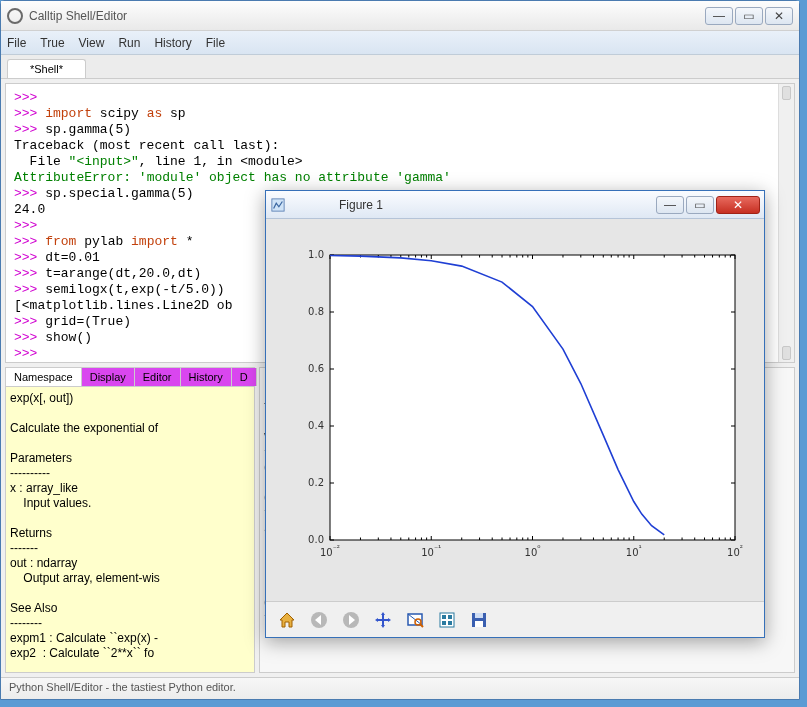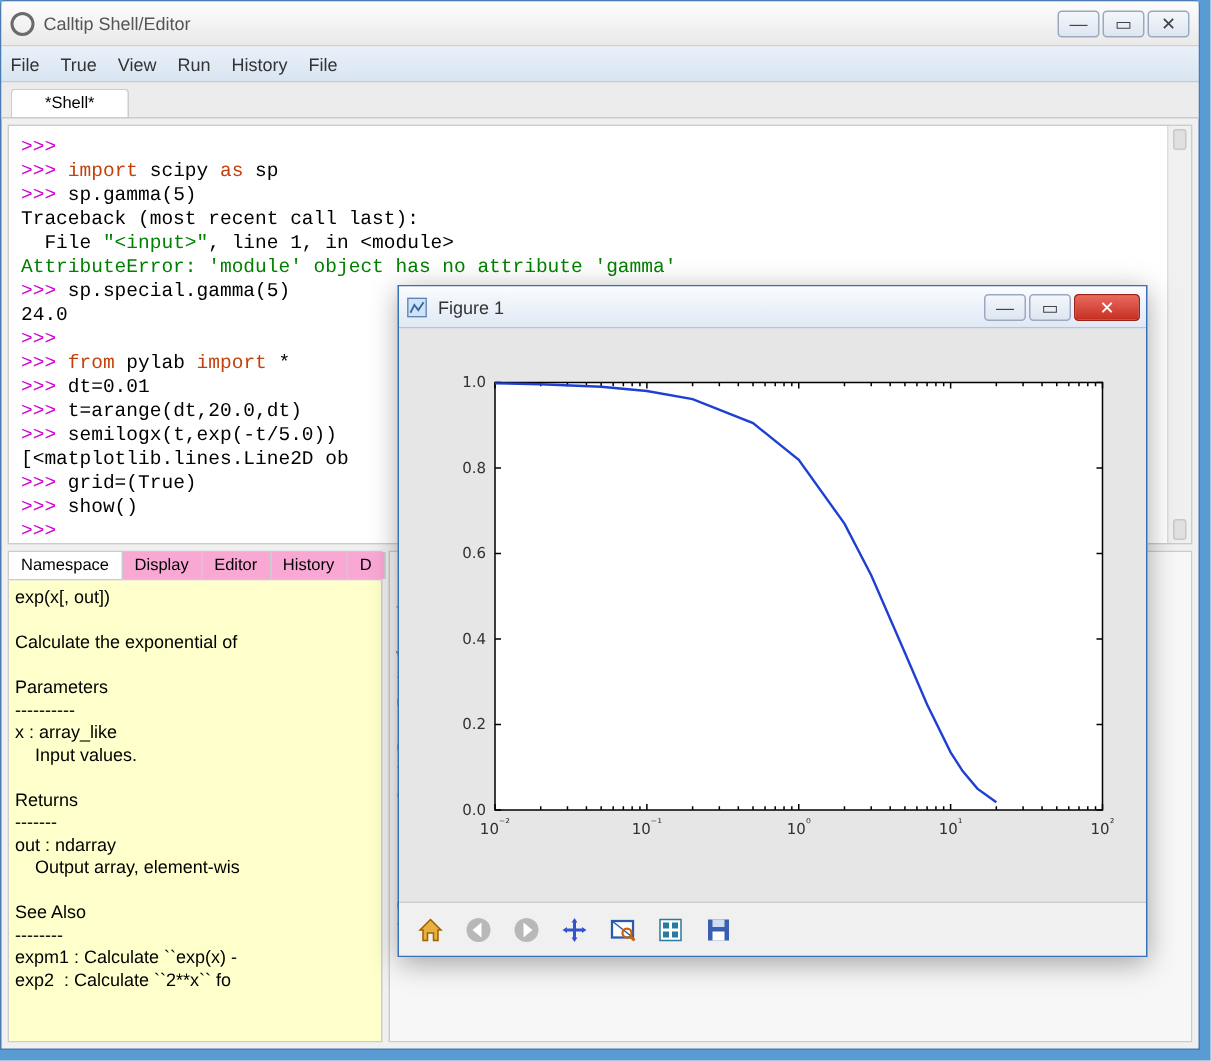--- a/index.html
+++ b/index.html
@@ -88,21 +88,21 @@
     overflow:hidden;
     position:relative;
   }
   .prompt{color:#d000d0;}
   .kw{color:#c2410c;}
   .str{color:#008000;}
   .err{color:#008000;}
   .lower-split{display:flex;flex:1;overflow:hidden;margin:0 4px 4px 4px;gap:4px;}
   .ns-panel{width:250px;display:flex;flex-direction:column;border:1px solid #ccc;}
   .ns-tabs{display:flex;background:#ececec;border-bottom:1px solid #ccc;font-size:11px;}
-  .ns-tabs div{padding:3px 8px;border-right:1px solid #ccc;background:#f9a8d4;}
+  .ns-tabs div{padding:3px 8px;border-right:1px solid #ccc;background:#d946ef;}
   .ns-tabs .active{background:#fff;}
   .ns-body{
     flex:1;background:#ffffcc;
     font-family:Liberation Sans, sans-serif;font-size:12px;
     padding:4px;white-space:pre;overflow:hidden;line-height:15px;
   }
   .right-panel{
     flex:1;border:1px solid #ccc;background:#f7f7f7;
     font-family:"Courier New",monospace;font-size:12px;
     padding:4px;white-space:pre;overflow:hidden;line-height:15px;
@@ -126,21 +126,21 @@
   .fig-title{
     height:28px;background:linear-gradient(#fafcff,#dfe8f4);
     border-bottom:1px solid #b5c4d8;
     display:flex;align-items:center;padding:0 4px;
   }
   .fig-title .ficon{
     width:16px;height:16px;margin-right:6px;
     display:inline-flex;align-items:center;justify-content:center;
   }
   .fig-title .ficon svg{width:14px;height:14px;}
-  .fig-title .ftitle{flex:1;color:#333;}
+  .fig-title .ftitle{flex:1;color:#333;margin-left:47px;}
   .fig-ctrls{display:flex;gap:2px;}
   .fig-ctrls .win-btn.close{background:linear-gradient(#e86a5e,#c62f22);color:#fff;border-color:#a02216;width:44px;}
   .fig-plot{
     flex:1;background:#e6e6e6;padding:10px;
     display:flex;align-items:center;justify-content:center;
   }
   .fig-plot svg{background:#e6e6e6;}
   .fig-toolbar{
     height:36px;background:#f0f0f0;border-top:1px solid #ccc;
     display:flex;align-items:center;gap:6px;padding:0 8px;
@@ -221,20 +221,21 @@
 fun
 atl
 res
    clas
    at 
    'nu
 0x0
 function reg2csv at 0x04793DF0&gt;  lix l   &lt;function iv  at</div>
   </div>
 
+  <div class="status-bar">Python Shell/Editor - the tastiest Python editor.</div>
 </div>
 
 <div class="fig-window">
   <div class="fig-title">
     <span class="ficon">
       <svg viewBox="0 0 16 16">
           <rect x="1" y="1" width="14" height="14" fill="#cfe3f7" stroke="#5a7fb3"></rect>
           <polyline points="3,12 6,6 9,10 13,4" fill="none" stroke="#3a66a0" stroke-width="1.4"></polyline>
         </svg>
     </span>

